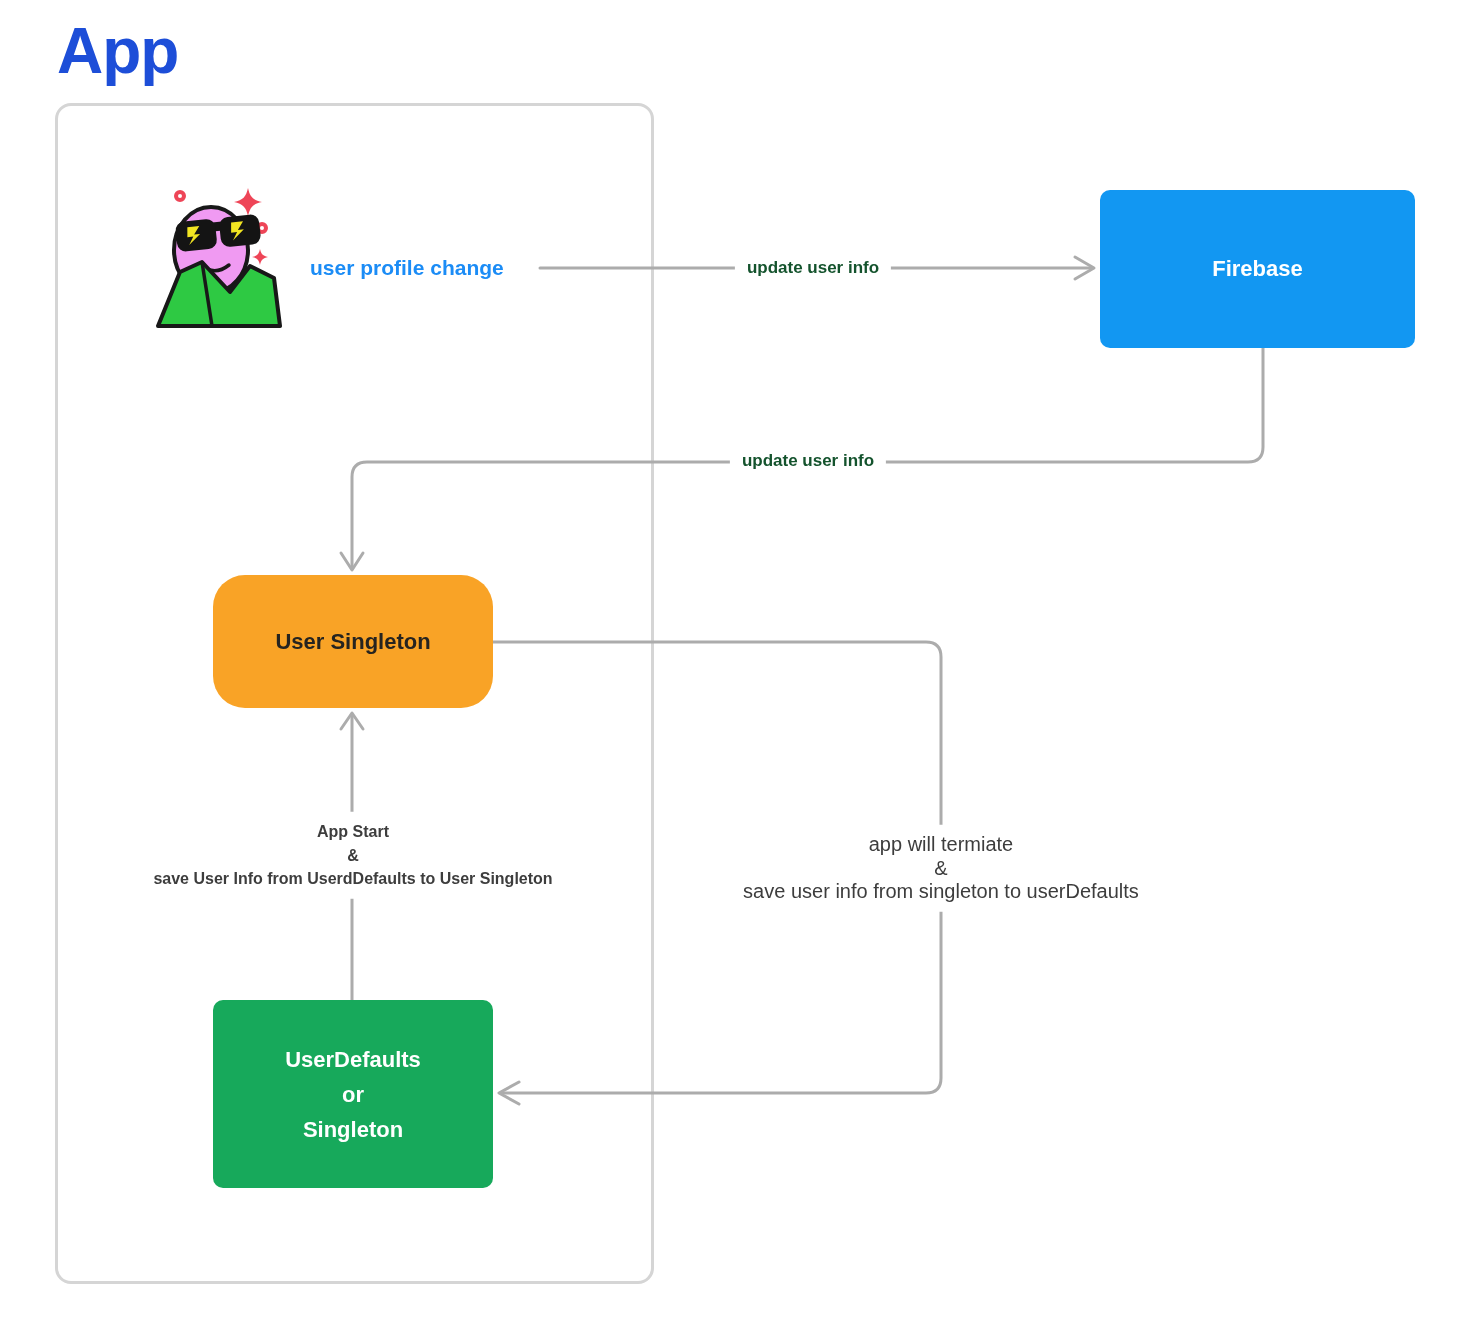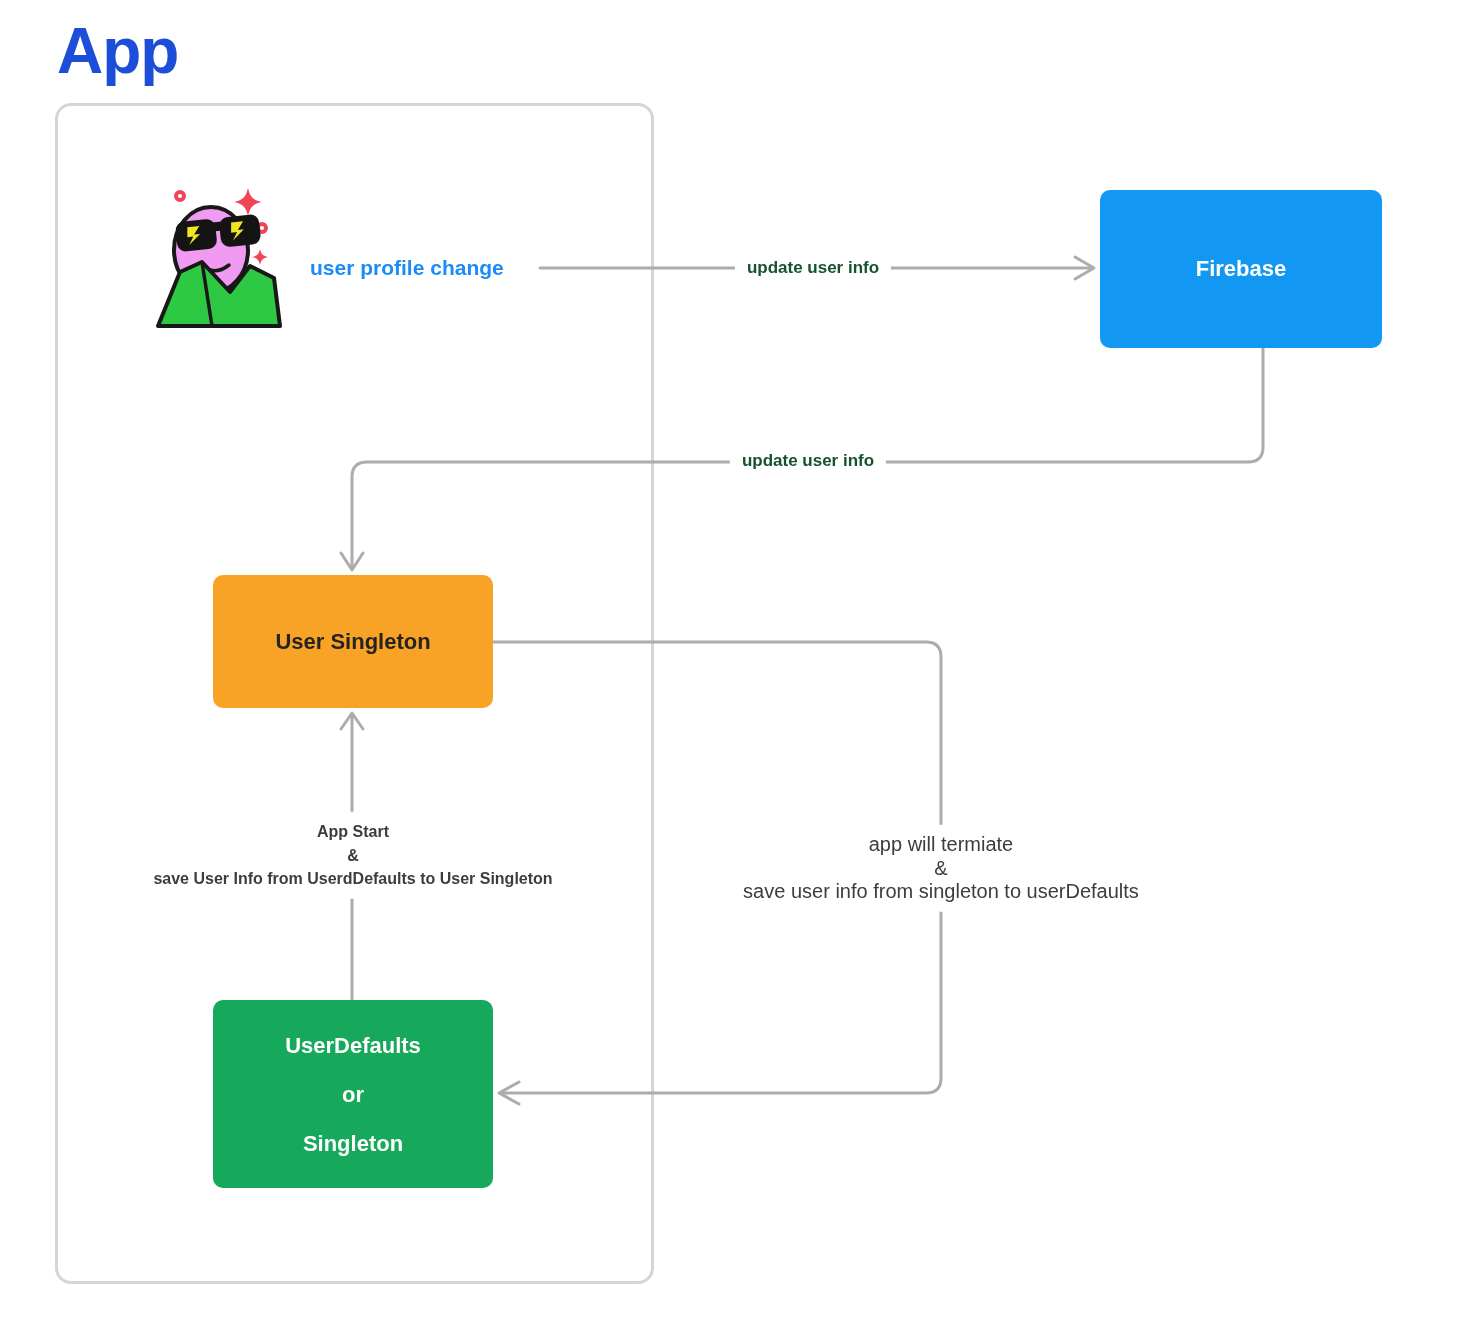--- a/index.html
+++ b/index.html
@@ -14,23 +14,23 @@
   .app-frame{
     position:absolute;left:55px;top:103px;width:593px;height:1175px;
     border:3px solid #d5d5d5;border-radius:16px;background:transparent;z-index:1;
   }
   .edges-layer{position:absolute;left:0;top:0;width:1464px;height:1322px;z-index:2;}
   .node{
     position:absolute;display:flex;align-items:center;justify-content:center;
     border-radius:10px;text-align:center;z-index:3;
     font-weight:bold;font-size:22px;line-height:34px;
   }
-  .node-firebase{left:1100px;top:190px;width:282px;height:158px;color:#ffffff;}
+  .node-firebase{left:1100px;top:190px;width:315px;height:158px;color:#ffffff;}
   .node-singleton{left:213px;top:575px;width:280px;height:133px;color:#262420;}
-  .node-defaults{left:213px;top:1000px;width:280px;height:188px;color:#ffffff;flex-direction:column;gap:14px;}
+  .node-defaults{left:213px;top:1000px;width:280px;height:188px;color:#ffffff;flex-direction:column;}
   .node-defaults span{display:block;line-height:35px;}
   .actor-label{
     position:absolute;left:310px;top:254px;width:230px;z-index:3;
     font-size:21px;font-weight:bold;line-height:28px;
   }
   .edge-label{
     position:absolute;transform:translate(-50%,-50%);z-index:3;
     background:#ffffff;padding:4px 12px;white-space:nowrap;
     font-size:17px;font-weight:bold;color:#14532d;text-align:center;
   }
@@ -93,21 +93,21 @@
 
       <path d="M8 146 L30 92 L52 82 L80 112 L100 86 L124 98 L130 146 Z" fill="#2EC943" stroke="#181818" stroke-width="4" stroke-linejoin="round"></path>
       <path d="M52 82 L62 146" stroke="#181818" stroke-width="3.5"></path>
     </svg>
   </div>
 
   <div class="actor-label" style="color:#1B8CF6;">user profile change</div>
 
   <div class="node node-firebase" style="background:#1297F2;">Firebase</div>
 
-  <div class="node node-singleton" style="background:#F9A326;">User Singleton</div>
+  <div class="node node-singleton" style="background:#F9A326;border-radius:32px;">User Singleton</div>
 
   <div class="node node-defaults" style="background:#17A95B;">
     <span>UserDefaults</span>
     <span>or</span>
     <span>Singleton</span>
   </div>
 
   <div class="edge-label" style="left:813px;top:268px;">update user info</div>
 
   <div class="edge-label" style="left:808px;top:461px;">update user info</div>

